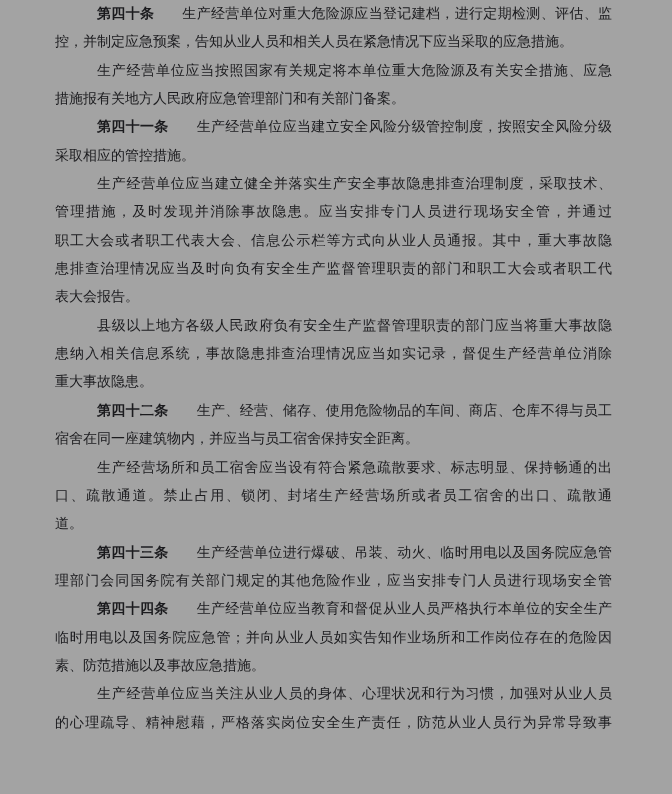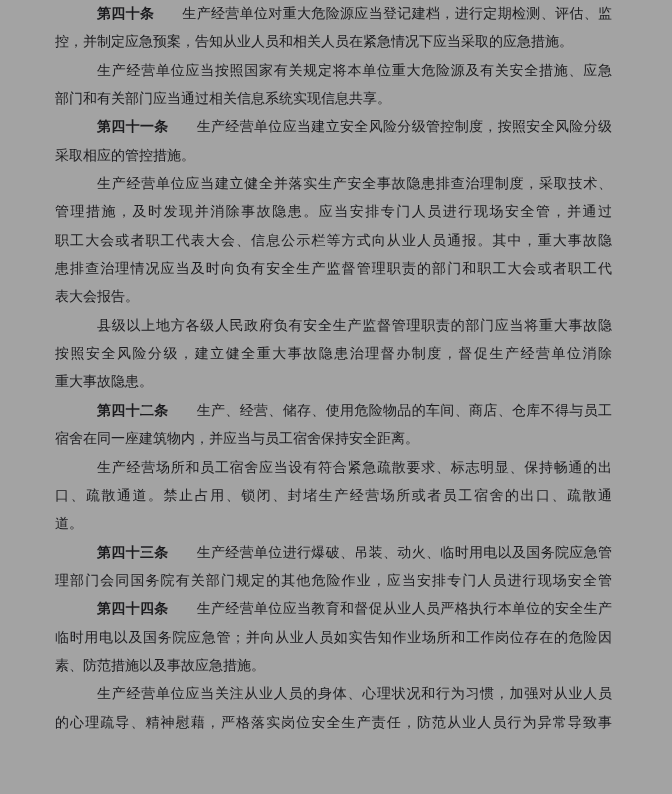--- a/index.html
+++ b/index.html
@@ -39,39 +39,39 @@
 
 <div class="page">
 
   <div class="para">
     <div class="line first"><span class="num">第四十条</span><span>生产经营单位对重大危险源应当登记建档，进行定期检测、评估、监</span></div>
     <div class="line lastline">控，并制定应急预案，告知从业人员和相关人员在紧急情况下应当采取的应急措施。</div>
   </div>
 
   <div class="para">
     <div class="line first">生产经营单位应当按照国家有关规定将本单位重大危险源及有关安全措施、应急</div>
-    <div class="line lastline">部门和有关部门应当通过相关信息系统实现信息共享。</div>
+    <div class="line lastline">措施报有关地方人民政府应急管理部门和有关部门备案。</div>
   </div>
 
   <div class="para">
     <div class="line first"><span class="num">第四十一条</span><span>生产经营单位应当建立安全风险分级管控制度，按照安全风险分级</span></div>
     <div class="line lastline">采取相应的管控措施。</div>
   </div>
 
   <div class="para">
     <div class="line first">生产经营单位应当建立健全并落实生产安全事故隐患排查治理制度，采取技术、</div>
     <div class="line">管理措施，及时发现并消除事故隐患。应当安排专门人员进行现场安全管，并通过</div>
     <div class="line">职工大会或者职工代表大会、信息公示栏等方式向从业人员通报。其中，重大事故隐</div>
     <div class="line">患排查治理情况应当及时向负有安全生产监督管理职责的部门和职工大会或者职工代</div>
     <div class="line lastline">表大会报告。</div>
   </div>
 
   <div class="para">
     <div class="line first">县级以上地方各级人民政府负有安全生产监督管理职责的部门应当将重大事故隐</div>
-    <div class="line">按照安全风险分级，建立健全重大事故隐患治理督办制度，督促生产经营单位消除</div>
+    <div class="line">患纳入相关信息系统，事故隐患排查治理情况应当如实记录，督促生产经营单位消除</div>
     <div class="line lastline">重大事故隐患。</div>
   </div>
 
   <div class="para">
     <div class="line first"><span class="num">第四十二条</span><span>生产、经营、储存、使用危险物品的车间、商店、仓库不得与员工</span></div>
     <div class="line lastline">宿舍在同一座建筑物内，并应当与员工宿舍保持安全距离。</div>
   </div>
 
   <div class="para">
     <div class="line first">生产经营场所和员工宿舍应当设有符合紧急疏散要求、标志明显、保持畅通的出</div>

